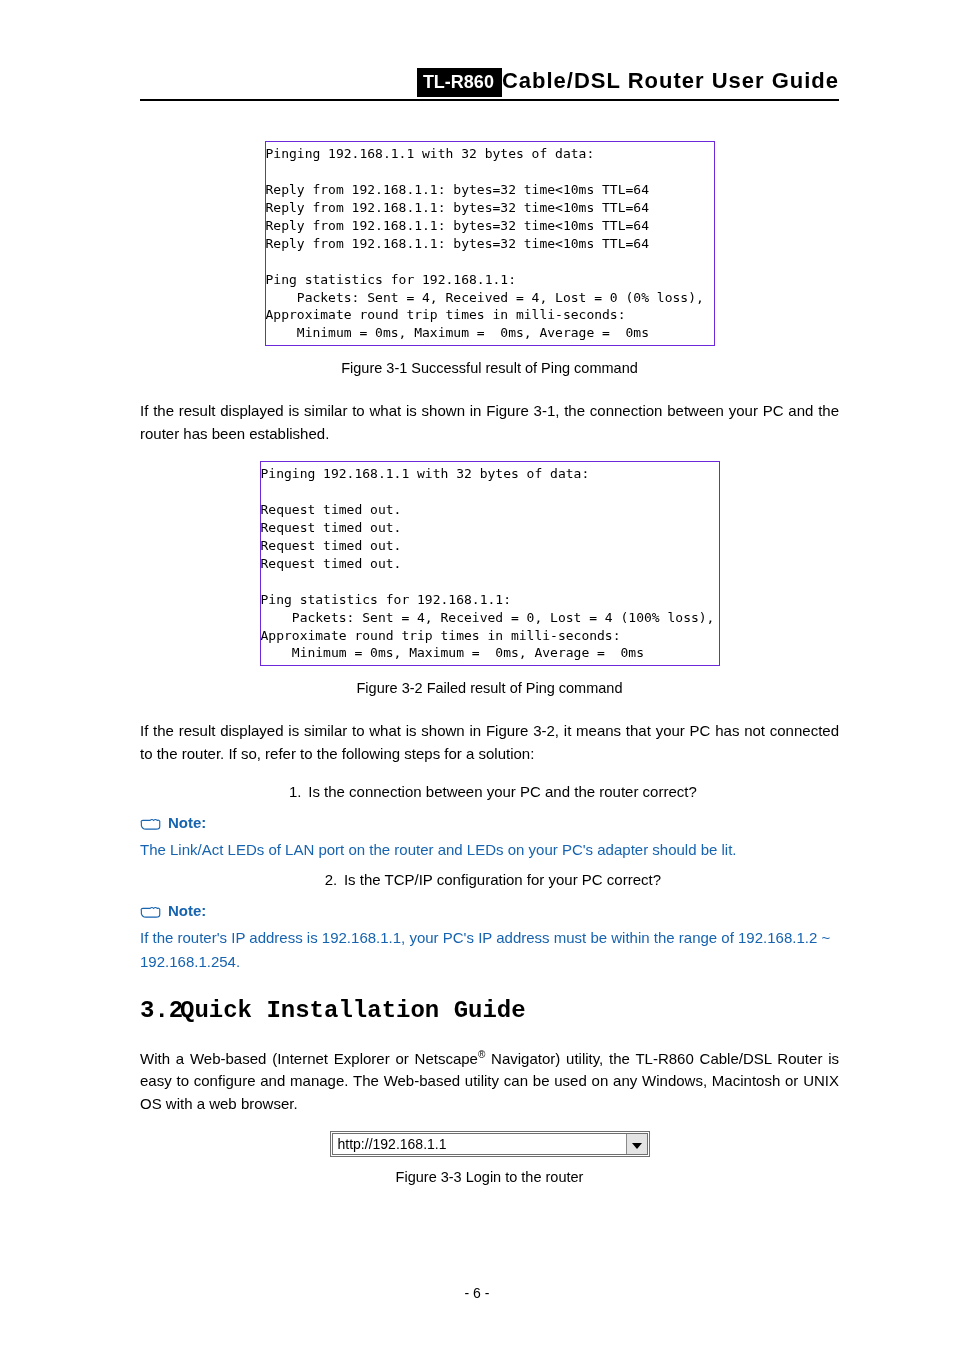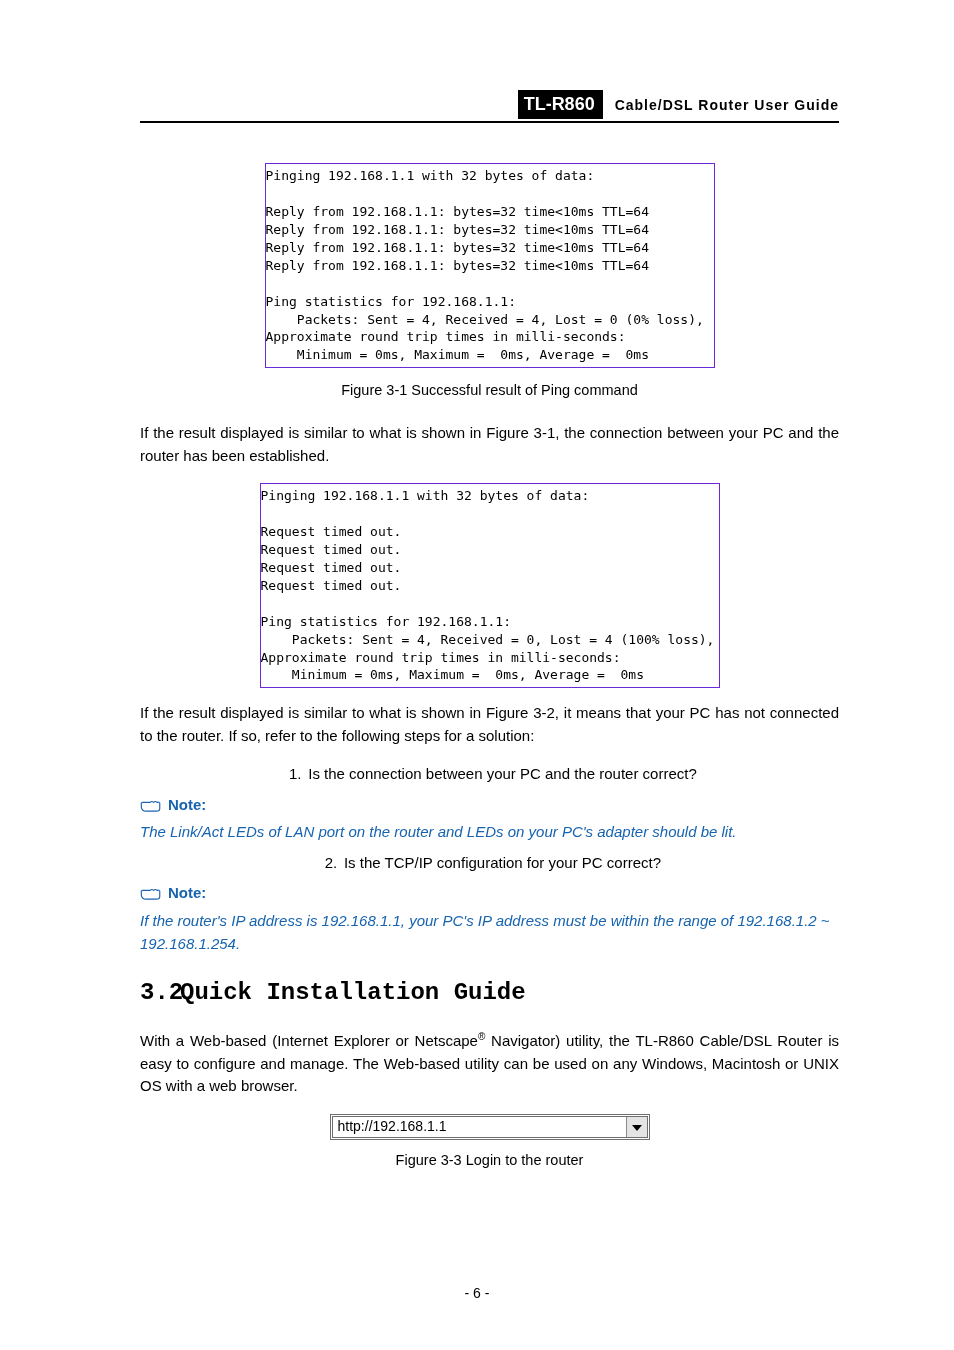--- a/index.html
+++ b/index.html
@@ -8,44 +8,44 @@
     font-family: Arial, Helvetica, sans-serif;
     background: #fff;
     color: #000;
     font-size: 15px;
     line-height: 1.5;
   }
   .page {
     width: 954px;
     height: 1350px;
     box-sizing: border-box;
-    padding: 90px 115px 40px 140px;
+    padding: 64px 115px 40px 140px;
     position: relative;
   }
   .header-bar {
     display: flex;
     align-items: baseline;
     border-bottom: 2.5px solid #000;
     padding-bottom: 2px;
     margin-bottom: 40px;
   }
   .header-model {
     background: #000;
     color: #fff;
     font-weight: bold;
     padding: 1px 8px 1px 6px;
     font-size: 18px;
     display: inline-block;
     margin-left: auto;
   }
   .header-title {
     font-weight: bold;
-    font-size: 14px;
+    font-size: 22px;
     letter-spacing: 1px;
-    margin-left: 12px;
+    margin-left: 0;
   }
   .cmd-box {
     font-family: monospace;
     border: 1px solid #6d28d9;
     white-space: pre;
     font-size: 13px;
     line-height: 1.38;
     padding: 3px 4px 3px 0px;
     margin: 0 auto;
     width: 450px;
@@ -73,21 +73,20 @@
     font-weight: bold;
     margin: 8px 0 4px 0;
     display: flex;
     align-items: center;
     gap: 6px;
   }
   .note-text {
     color: #1663B0;
     margin: 0 0 8px 0;
     line-height: 1.55;
-    font-style: italic;
   }
   .section-heading {
     font-weight: bold;
     font-size: 24px;
     margin: 20px 0 18px 0;
     font-family: Liberation Mono, monospace;
   }
   .section-num {
     display: inline-block;
     width: 40px;
@@ -163,20 +162,21 @@
 
 Request timed out.
 Request timed out.
 Request timed out.
 Request timed out.
 
 Ping statistics for 192.168.1.1:
     Packets: Sent = 4, Received = 0, Lost = 4 (100% loss),
 Approximate round trip times in milli-seconds:
     Minimum = 0ms, Maximum =  0ms, Average =  0ms</pre>
+  <div class="figure-caption">Figure 3-2    Failed result of Ping command</div>
 
   <div class="body-text">If the result displayed is similar to what is shown in Figure 3-2, it means that your PC has not connected to the router. If so, refer to the following steps for a solution:</div>
 
   <div class="ol-item">
     <span class="ol-num">1.</span><span>Is the connection between your PC and the router correct?</span>
   </div>
 
   <div class="note-hdr">
     <span class="note-icon">
       <svg viewBox="0 0 24 16">

